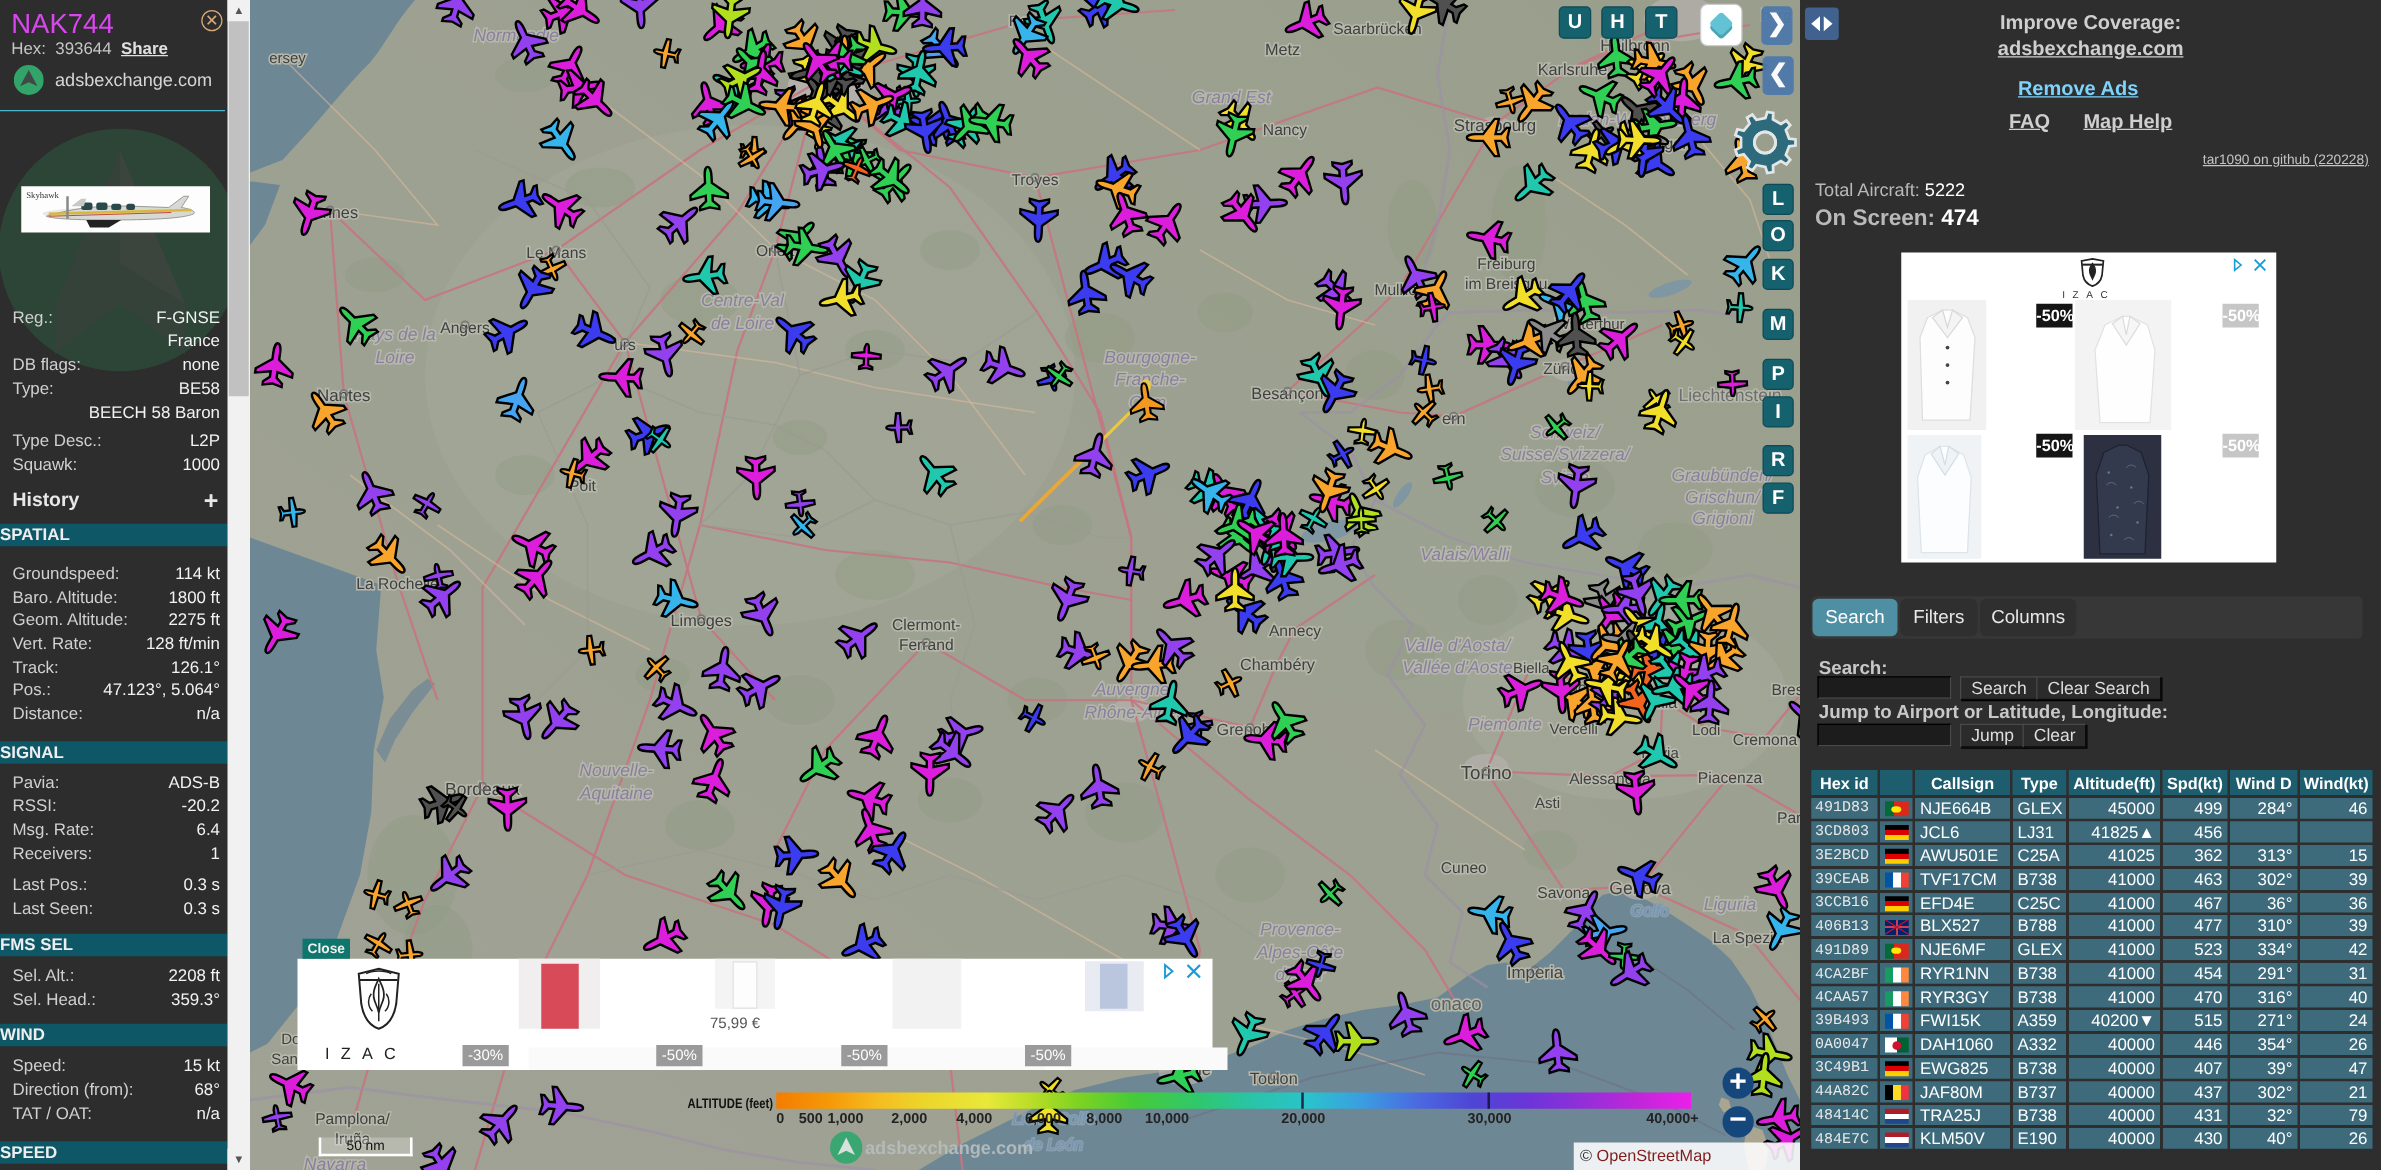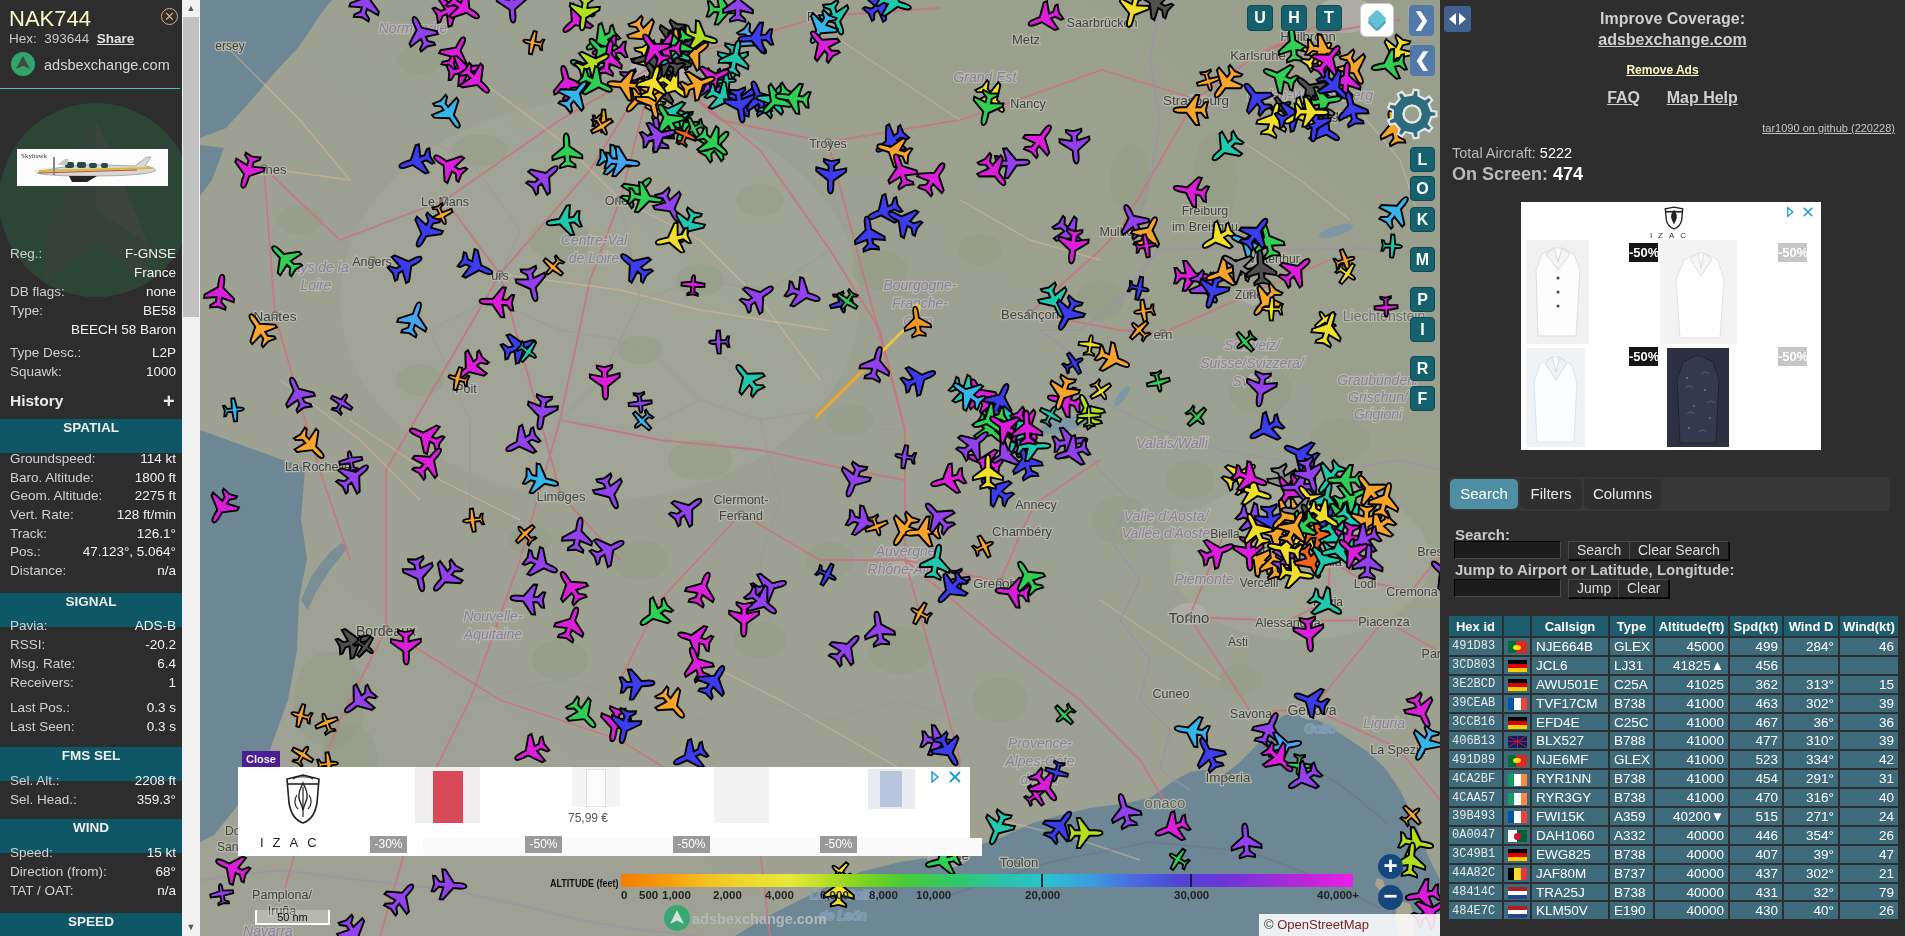--- a/index.html
+++ b/index.html
@@ -4,21 +4,21 @@
 body{width:1905px;height:936px;overflow:hidden;background:#2e2e2e;font-family:"Liberation Sans",sans-serif;position:relative}
 .halo{paint-order:stroke;stroke:#b6b8ab;stroke-width:2.5px;font-family:"Liberation Sans",sans-serif}
 .halo2{paint-order:stroke;stroke:#8aa0ae;stroke-width:2px;font-family:"Liberation Sans",sans-serif}
 #leftbar{position:absolute;left:0;top:0;width:200px;height:936px;background:#2d2d2d;z-index:30}
 #lscroll{position:absolute;right:0;top:0;width:18px;height:936px;background:#f1f1f1}
 #lscroll .th{position:absolute;left:1px;top:17px;width:16px;height:300px;background:#c1c1c1}
 #lscroll .ar{position:absolute;left:0;width:18px;height:17px;background:#f1f1f1;color:#555;font-size:9px;text-align:center;line-height:17px}
 .lrow{position:absolute;left:10px;right:24px;font-size:13.5px;color:#e8e8e8}
 .lrow b{font-weight:normal;color:#d0d0d0;float:left}
 .lrow span{float:right;color:#f2f2f2}
-.sechead{position:absolute;left:0;width:182px;height:34px;background:#0e5767;color:#eee;font-size:13.5px;font-weight:bold;text-align:center;line-height:18px}
+.sechead{position:absolute;left:0;width:182px;height:18px;background:#0e5767;color:#eee;font-size:13.5px;font-weight:bold;line-height:18px}
 #map{position:absolute;left:200px;top:0;width:1240px;height:936px;background:#9fa294;z-index:1}
 .mapbtn{position:absolute;width:26px;height:26px;background:#15616e;border:1px solid #0d4956;border-radius:4px;color:#fff;font-weight:bold;font-size:16px;text-align:center;line-height:24px;z-index:12}
 .bluebtn{position:absolute;width:25px;height:31px;background:#4e79ab;border-radius:4px;color:#fff;font-weight:bold;font-size:19px;text-align:center;line-height:29px;z-index:12;opacity:0.95}
 #adrail{position:absolute;left:1440px;top:0;width:465px;height:936px;background:#2e2e2e;z-index:30;color:#ccc}
 .btn3d{background:#2b2b2b;border:1px solid #0a0a0a;border-top-color:#4a4a4a;border-left-color:#4a4a4a;color:#ddd;font-size:14px;padding:0 8px;height:19px;line-height:17px;display:inline-block;box-shadow:1px 1px 0 #000}
 #ftable{border-collapse:collapse;table-layout:fixed;width:451px;font-size:13.5px;color:#fff}
 #ftable th{background:#1d5d6e;color:#fff;font-weight:bold;font-size:13px;height:21px;border:2px solid #2e2e2e;border-top:none}
 #ftable td{background:#3d6b7c;height:18.9px;border:2px solid #2e2e2e;padding:0 4px;overflow:hidden;white-space:nowrap}
 #ftable td.hx{font-family:"Liberation Mono",monospace;font-size:12px;color:#e8e8e8;padding-left:3px}
 #ftable td.num{text-align:right}
@@ -673,21 +673,21 @@
 <div class="mapbtn" style="left:1210px;top:147px;width:25px;height:25px">L</div>
 <div class="mapbtn" style="left:1210px;top:176px;width:25px;height:25px">O</div>
 <div class="mapbtn" style="left:1210px;top:207px;width:25px;height:25px">K</div>
 <div class="mapbtn" style="left:1210px;top:247px;width:25px;height:25px">M</div>
 <div class="mapbtn" style="left:1210px;top:287px;width:25px;height:25px">P</div>
 <div class="mapbtn" style="left:1210px;top:317px;width:25px;height:25px">I</div>
 <div class="mapbtn" style="left:1210px;top:356px;width:25px;height:25px">R</div>
 <div class="mapbtn" style="left:1210px;top:386px;width:25px;height:25px">F</div>
 
 
-<div style="position:absolute;left:42px;top:751px;width:38px;height:16px;background:#4c1d95;color:#eee;font-size:11px;font-weight:bold;text-align:center;line-height:16px;z-index:11">Close</div>
+<div style="position:absolute;left:42px;top:751px;width:38px;height:16px;background:#0f766e;color:#eee;font-size:11px;font-weight:bold;text-align:center;line-height:16px;z-index:11">Close</div>
 <div style="position:absolute;left:38px;top:767px;width:732px;height:89px;background:#fff;z-index:10">
   <svg style="position:absolute;left:47px;top:6px" width="36" height="52" viewBox="0 0 36 52">
         <path d="M18,2 L34,6 L32,30 C30,42 24,48 18,50 C12,48 6,42 4,30 L2,6 Z" fill="#fff" stroke="#222" stroke-width="1.6"></path>
         <path d="M18,10 C20,15 23,18 22,25 C21,30 19,32 18,37 C17,32 15,30 14,25 C13,18 16,15 18,10 Z" fill="none" stroke="#222" stroke-width="1.4"></path>
         <path d="M18,14 L18,44 M12,22 C9,26 9,32 13,36 M24,22 C27,26 27,32 23,36" fill="none" stroke="#222" stroke-width="1.2"></path>
         <path d="M3,11 L33,11" stroke="#222" stroke-width="1.6"></path>
         <path d="M8,6 C12,3 24,3 28,6" fill="none" stroke="#222" stroke-width="1.2"></path>
       </svg>
   <div style="position:absolute;left:22px;top:68px;width:90px;font-size:13px;letter-spacing:9px;color:#222">IZAC</div>
   <div style="position:absolute;left:177px;top:0px;width:65px;height:56px;background:#f0eeee">
@@ -755,21 +755,21 @@
 
 <div style="position:absolute;left:1059px;top:914px;width:181px;height:22px;background:rgba(255,255,255,0.88);z-index:12;font-size:13px;color:#333;padding-left:5px;line-height:22px">© <span style="color:#7f1d1d">OpenStreetMap</span> contributors.</div>
 </div>
 
 <div id="leftbar">
   <svg style="position:absolute;left:0;top:95px" width="182" height="300" viewBox="0 0 182 300">
     <circle cx="96" cy="105" r="97" fill="#2c4537"></circle>
     <path d="M96,25 L148,148 L96,116 L44,148 Z M96,116 L148,148 L148,188 L96,148 Z M96,116 L44,148 L44,188 L96,148 Z" fill="#36413a" opacity="0.9"></path>
     <path d="M96,25 L148,148 L96,116 Z" fill="#3d453f" opacity="0.9"></path>
   </svg>
-  <div style="position:absolute;left:9px;top:6px;font-size:22px;color:#fef9c3">NAK744</div>
+  <div style="position:absolute;left:9px;top:6px;font-size:22px;color:#d946ef">NAK744</div>
   <div style="position:absolute;left:9px;top:31px;font-size:13.5px;color:#c6c6c6">Hex:&nbsp; 393644 &nbsp;<span style="color:#e0e0e0;font-weight:bold;text-decoration:underline">Share</span></div>
   <div style="position:absolute;left:161px;top:8px;width:17px;height:17px;border:1.5px solid #d9aa78;border-radius:50%;color:#d9aa78;font-size:13px;text-align:center;line-height:16px">✕</div>
   <svg style="position:absolute;left:11px;top:52px" width="24" height="24" viewBox="0 0 24 24">
       <circle cx="12" cy="12" r="12" fill="#33a469"></circle>
       <path d="M12,4 L19,17 L12,13.8 L5,17 Z" fill="#3f4a44"></path>
     </svg>
   <div style="position:absolute;left:44px;top:57px;font-size:14.5px;color:#d5d5d5">adsbexchange.com</div>
   <div style="position:absolute;left:0;top:88px;width:180px;height:1px;background:#49b8cc"></div>
   <div style="position:absolute;left:17px;top:149px;width:151px;height:37px;background:#fdfdfd">
     <svg width="151" height="37" viewBox="0 0 151 37">
@@ -898,21 +898,21 @@
       <div class="ar" style="bottom:0">▼</div>
     </div>
 </div>
 
 <div id="adrail">
   <div style="position:absolute;left:4px;top:6px;width:27px;height:26px;background:#41628e;border-radius:3px"><svg width="27" height="26" viewBox="0 0 27 26">
         <path d="M12,7 L5,13 L12,19 Z M15,7 L22,13 L15,19 Z" fill="#fff"></path>
       </svg></div>
   <div style="position:absolute;left:0;top:10px;width:465px;text-align:center;font-size:16px;font-weight:bold;color:#cfcfcf">Improve Coverage:</div>
   <div style="position:absolute;left:0;top:31px;width:465px;text-align:center;font-size:16px;font-weight:bold;color:#cfcfcf"><span style="text-decoration:underline">adsbexchange.com</span></div>
-  <div style="position:absolute;left:0;top:63px;width:445px;text-align:center;font-size:12px;font-weight:bold;color:#fef9c3"><span style="text-decoration:underline">Remove Ads</span></div>
+  <div style="position:absolute;left:0;top:63px;width:445px;text-align:center;font-size:16px;font-weight:bold;color:#7dd3fc"><span style="text-decoration:underline">Remove Ads</span></div>
   <div style="position:absolute;left:0;top:89px;width:465px;text-align:center;font-size:16px;font-weight:bold;color:#cfcfcf"><span style="text-decoration:underline">FAQ</span>&nbsp;&nbsp;&nbsp;&nbsp;&nbsp;&nbsp;<span style="text-decoration:underline">Map Help</span></div>
   <div style="position:absolute;right:10px;top:122px;font-size:11px;color:#c4c4c4"><span style="text-decoration:underline">tar1090 on github (220228)</span></div>
   <div style="position:absolute;left:12px;top:145px;font-size:14.5px;font-weight:normal;color:#b9b9b9">Total Aircraft: <span style="color:#fff">5222</span></div>
   <div style="position:absolute;left:12px;top:164px;font-size:18px;font-weight:bold;color:#b9b9b9">On Screen: <span style="color:#fff">474</span></div>
 
   <div style="position:absolute;left:81px;top:202px;width:300px;height:248px;background:#fff">
     <svg style="position:absolute;left:143px;top:4px" width="20" height="24" viewBox="0 0 36 44">
         <path d="M18,2 L34,5 L32,26 C30,36 24,40 18,42 C12,40 6,36 4,26 L2,5 Z" fill="none" stroke="#222" stroke-width="2.5"></path>
         <path d="M18,7 C21,12 24,15 23,22 C22,27 20,29 18,34 C16,29 14,27 13,22 C12,15 15,12 18,7 Z" fill="#222"></path>
         <rect x="3" y="9" width="30" height="3" fill="#222"></rect>

